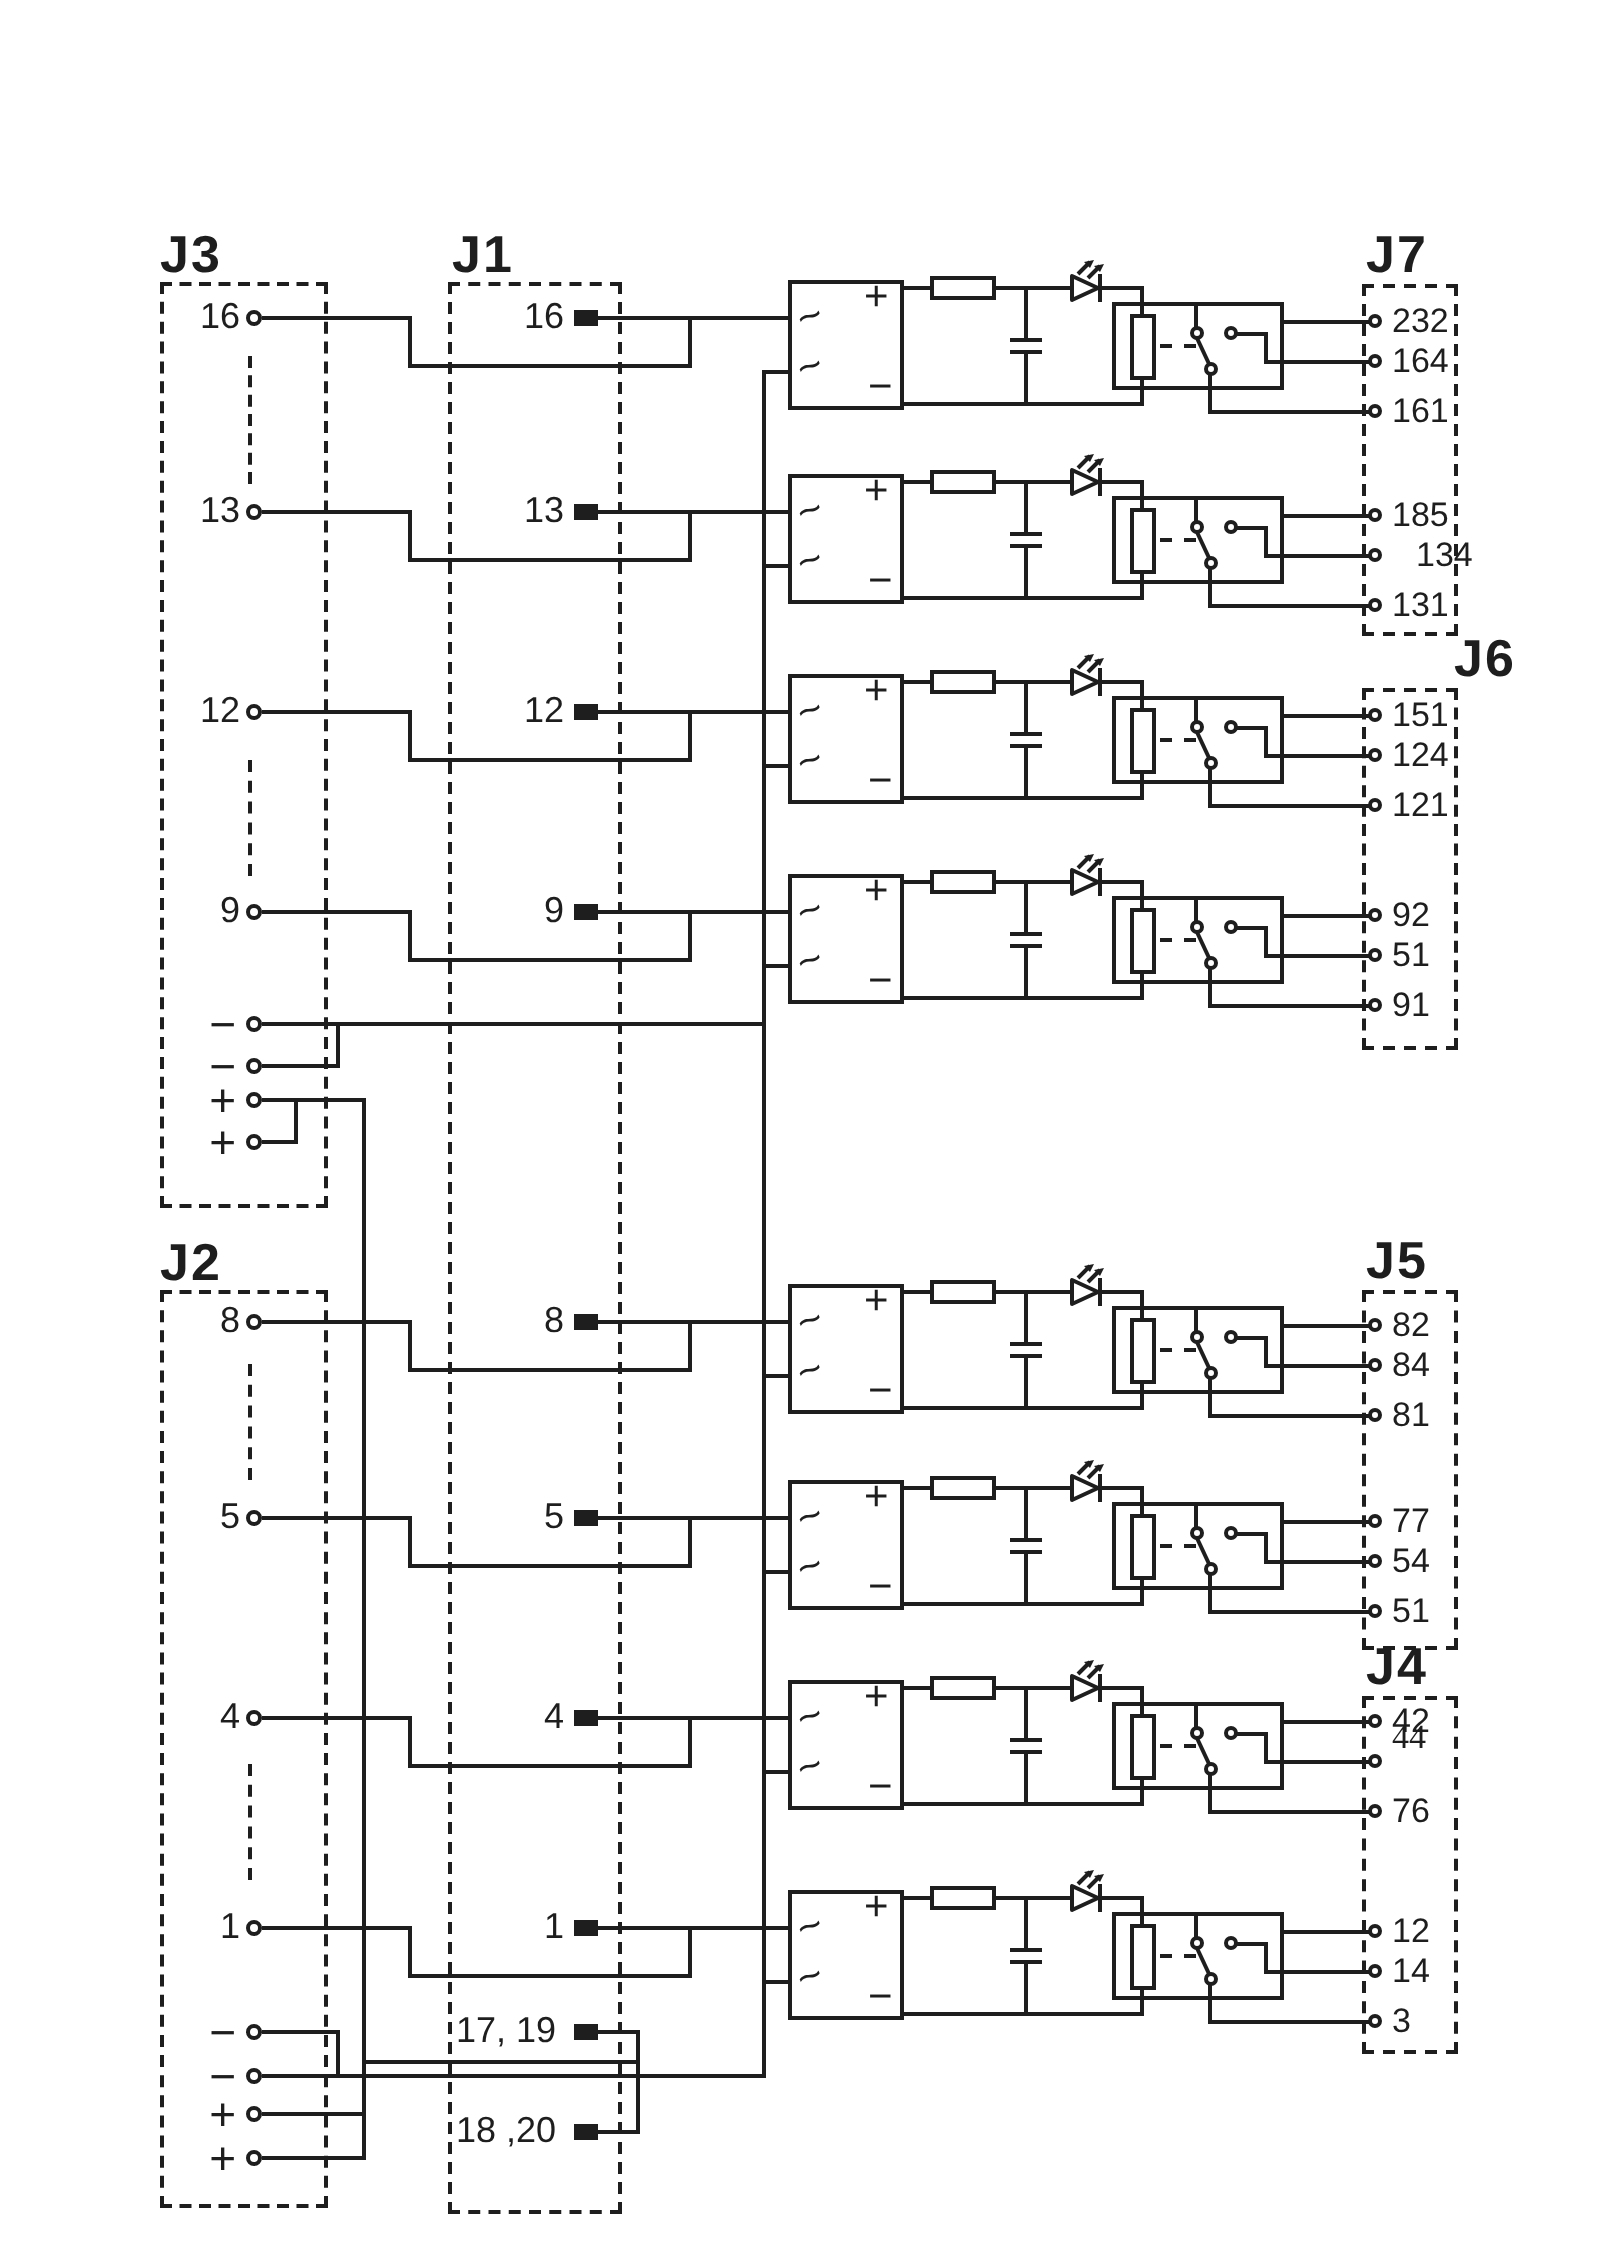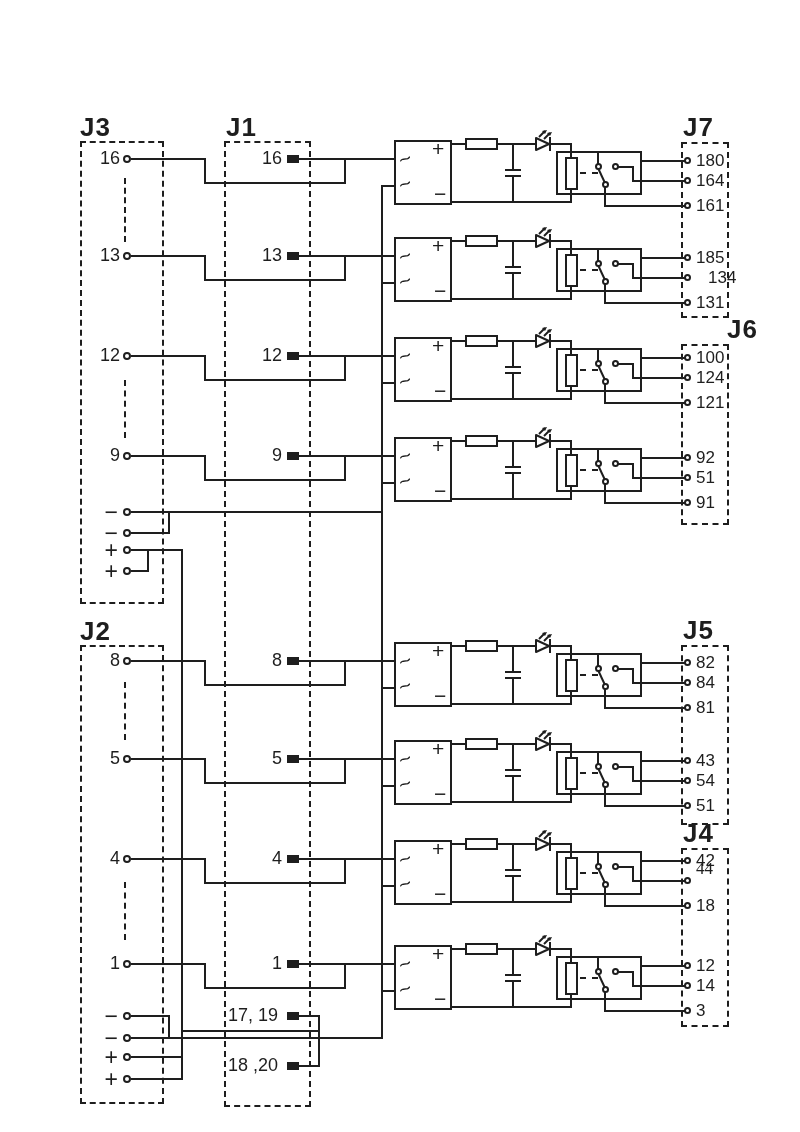--- a/index.html
+++ b/index.html
@@ -148,21 +148,21 @@
   <div class="h" style="left:642px;top:1px;width:44px;"></div>
   <div class="h" style="left:618px;top:7px;width:16px;"></div>
   <div class="v" style="left:632px;top:7px;height:16px;"></div>
   <div class="h" style="left:632px;top:21px;width:54px;"></div>
   <div class="v" style="left:604px;top:28px;height:20px;"></div>
   <div class="h" style="left:604px;top:46px;width:82px;"></div>
 
   <div class="cc" style="left:684px;top:-2px;"></div>
   <div class="cc" style="left:684px;top:18px;"></div>
   <div class="cc" style="left:684px;top:43px;"></div>
-  <div class="ol" style="left:696px;top:-8px;">180</div>
+  <div class="ol" style="left:696px;top:-8px;">232</div>
   <div class="ol" style="left:696px;top:12px;">164</div>
   <div class="ol" style="left:696px;top:37px;">161</div>
 </div>
   <div class="module" style="top:256px;">
 
   <div class="pl" style="left:78px;top:-11px;width:42px;">13</div>
   <div class="pc" style="left:123px;top:-4px;"></div>
   <div class="h" style="left:131px;top:-1px;width:75px;"></div>
 
   <div class="v" style="left:204px;top:-1px;height:26px;"></div>
@@ -280,21 +280,21 @@
   <div class="h" style="left:642px;top:1px;width:44px;"></div>
   <div class="h" style="left:618px;top:7px;width:16px;"></div>
   <div class="v" style="left:632px;top:7px;height:16px;"></div>
   <div class="h" style="left:632px;top:21px;width:54px;"></div>
   <div class="v" style="left:604px;top:28px;height:20px;"></div>
   <div class="h" style="left:604px;top:46px;width:82px;"></div>
 
   <div class="cc" style="left:684px;top:-2px;"></div>
   <div class="cc" style="left:684px;top:18px;"></div>
   <div class="cc" style="left:684px;top:43px;"></div>
-  <div class="ol" style="left:696px;top:-8px;">100</div>
+  <div class="ol" style="left:696px;top:-8px;">151</div>
   <div class="ol" style="left:696px;top:12px;">124</div>
   <div class="ol" style="left:696px;top:37px;">121</div>
 </div>
   <div class="module" style="top:456px;">
 
   <div class="pl" style="left:78px;top:-11px;width:42px;">9</div>
   <div class="pc" style="left:123px;top:-4px;"></div>
   <div class="h" style="left:131px;top:-1px;width:75px;"></div>
 
   <div class="v" style="left:204px;top:-1px;height:26px;"></div>
@@ -478,21 +478,21 @@
   <div class="h" style="left:642px;top:1px;width:44px;"></div>
   <div class="h" style="left:618px;top:7px;width:16px;"></div>
   <div class="v" style="left:632px;top:7px;height:16px;"></div>
   <div class="h" style="left:632px;top:21px;width:54px;"></div>
   <div class="v" style="left:604px;top:28px;height:20px;"></div>
   <div class="h" style="left:604px;top:46px;width:82px;"></div>
 
   <div class="cc" style="left:684px;top:-2px;"></div>
   <div class="cc" style="left:684px;top:18px;"></div>
   <div class="cc" style="left:684px;top:43px;"></div>
-  <div class="ol" style="left:696px;top:-8px;">43</div>
+  <div class="ol" style="left:696px;top:-8px;">77</div>
   <div class="ol" style="left:696px;top:12px;">54</div>
   <div class="ol" style="left:696px;top:37px;">51</div>
 </div>
   <div class="module" style="top:859px;">
 
   <div class="pl" style="left:78px;top:-11px;width:42px;">4</div>
   <div class="pc" style="left:123px;top:-4px;"></div>
   <div class="h" style="left:131px;top:-1px;width:75px;"></div>
 
   <div class="v" style="left:204px;top:-1px;height:26px;"></div>
@@ -546,21 +546,21 @@
   <div class="v" style="left:632px;top:7px;height:16px;"></div>
   <div class="h" style="left:632px;top:21px;width:54px;"></div>
   <div class="v" style="left:604px;top:28px;height:20px;"></div>
   <div class="h" style="left:604px;top:46px;width:82px;"></div>
 
   <div class="cc" style="left:684px;top:-2px;"></div>
   <div class="cc" style="left:684px;top:18px;"></div>
   <div class="cc" style="left:684px;top:43px;"></div>
   <div class="ol" style="left:696px;top:-8px;">42</div>
   <div class="ol" style="left:696px;top:0;font-family:Liberation Serif, serif;">44</div>
-  <div class="ol" style="left:696px;top:37px;">18</div>
+  <div class="ol" style="left:696px;top:37px;">76</div>
 </div>
   <div class="module" style="top:964px;">
 
   <div class="pl" style="left:78px;top:-11px;width:42px;">1</div>
   <div class="pc" style="left:123px;top:-4px;"></div>
   <div class="h" style="left:131px;top:-1px;width:75px;"></div>
 
   <div class="v" style="left:204px;top:-1px;height:26px;"></div>
   <div class="h" style="left:204px;top:23px;width:142px;"></div>
   <div class="v" style="left:344px;top:-1px;height:26px;"></div>

